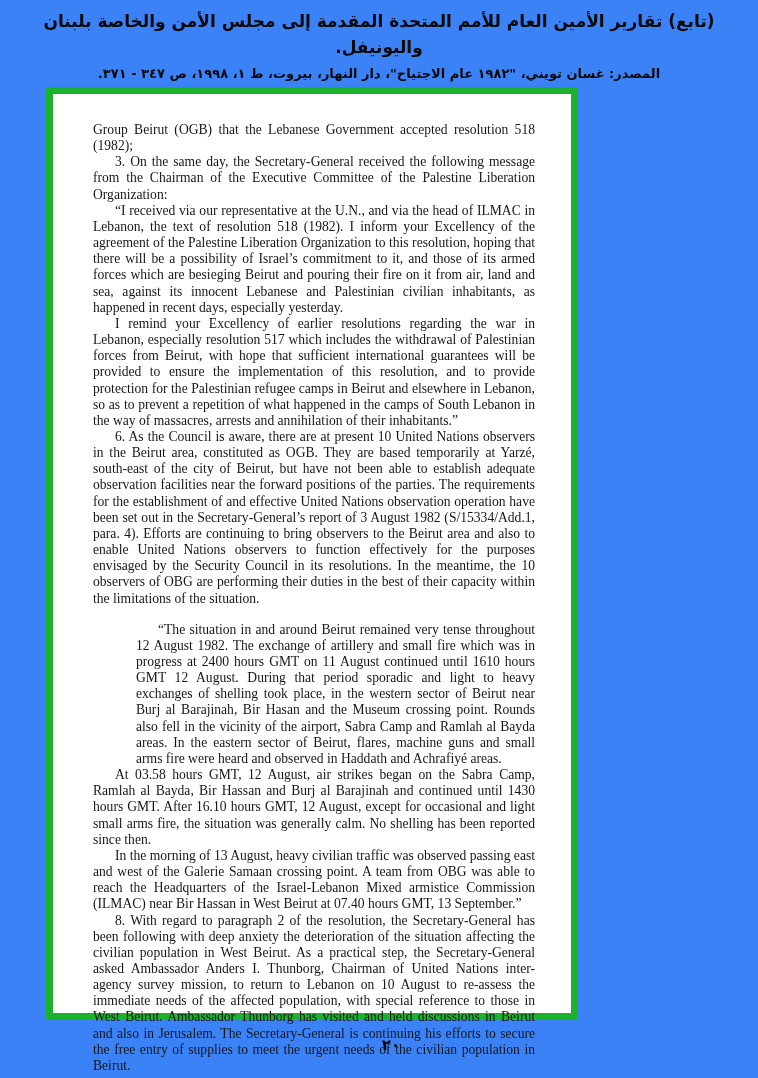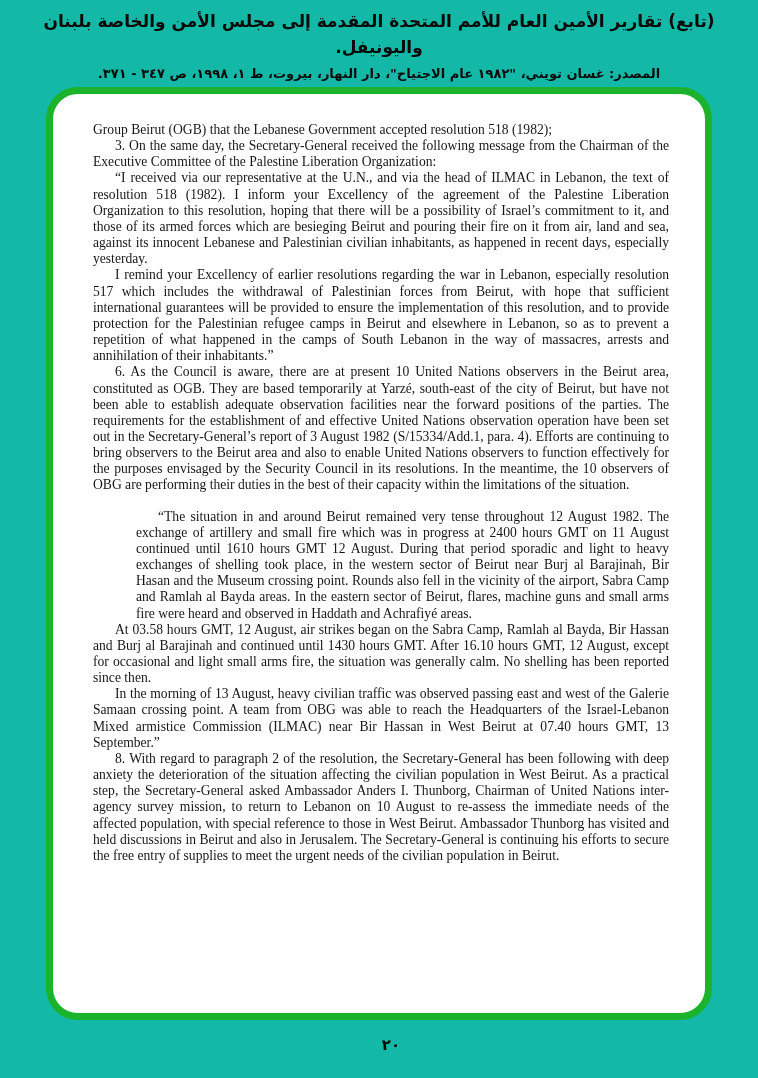--- a/index.html
+++ b/index.html
@@ -4,21 +4,21 @@
 <style>
   html, body {
     margin: 0;
     padding: 0;
     background: #ffffff;
   }
   .page {
     position: relative;
     width: 758px;
     height: 1078px;
-    background: #14b8a6;
+    background: #3b82f6;
     overflow: hidden;
   }
   .arabic-header {
     position: absolute;
     top: 8px;
     left: 10px;
     right: 10px;
     direction: rtl;
     text-align: center;
     font-family: "DejaVu Sans", sans-serif;
@@ -31,25 +31,25 @@
   }
   .arabic-header .line2 {
     font-size: 13px;
     line-height: 22px;
     margin-top: 3px;
   }
   .content-frame {
     position: absolute;
     left: 46px;
     top: 87px;
-    width: 666px;
+    width: 532px;
     height: 933px;
     box-sizing: border-box;
     border: 7px solid #1cb32c;
-    border-radius: 32px;
+    border-radius: 2px;
     background: #ffffff;
   }
   .doc-text {
     position: absolute;
     left: 40px;
     right: 36px;
     top: 28px;
     font-family: "Liberation Serif", serif;
     font-size: 13.6px;
     line-height: 16.15px;

